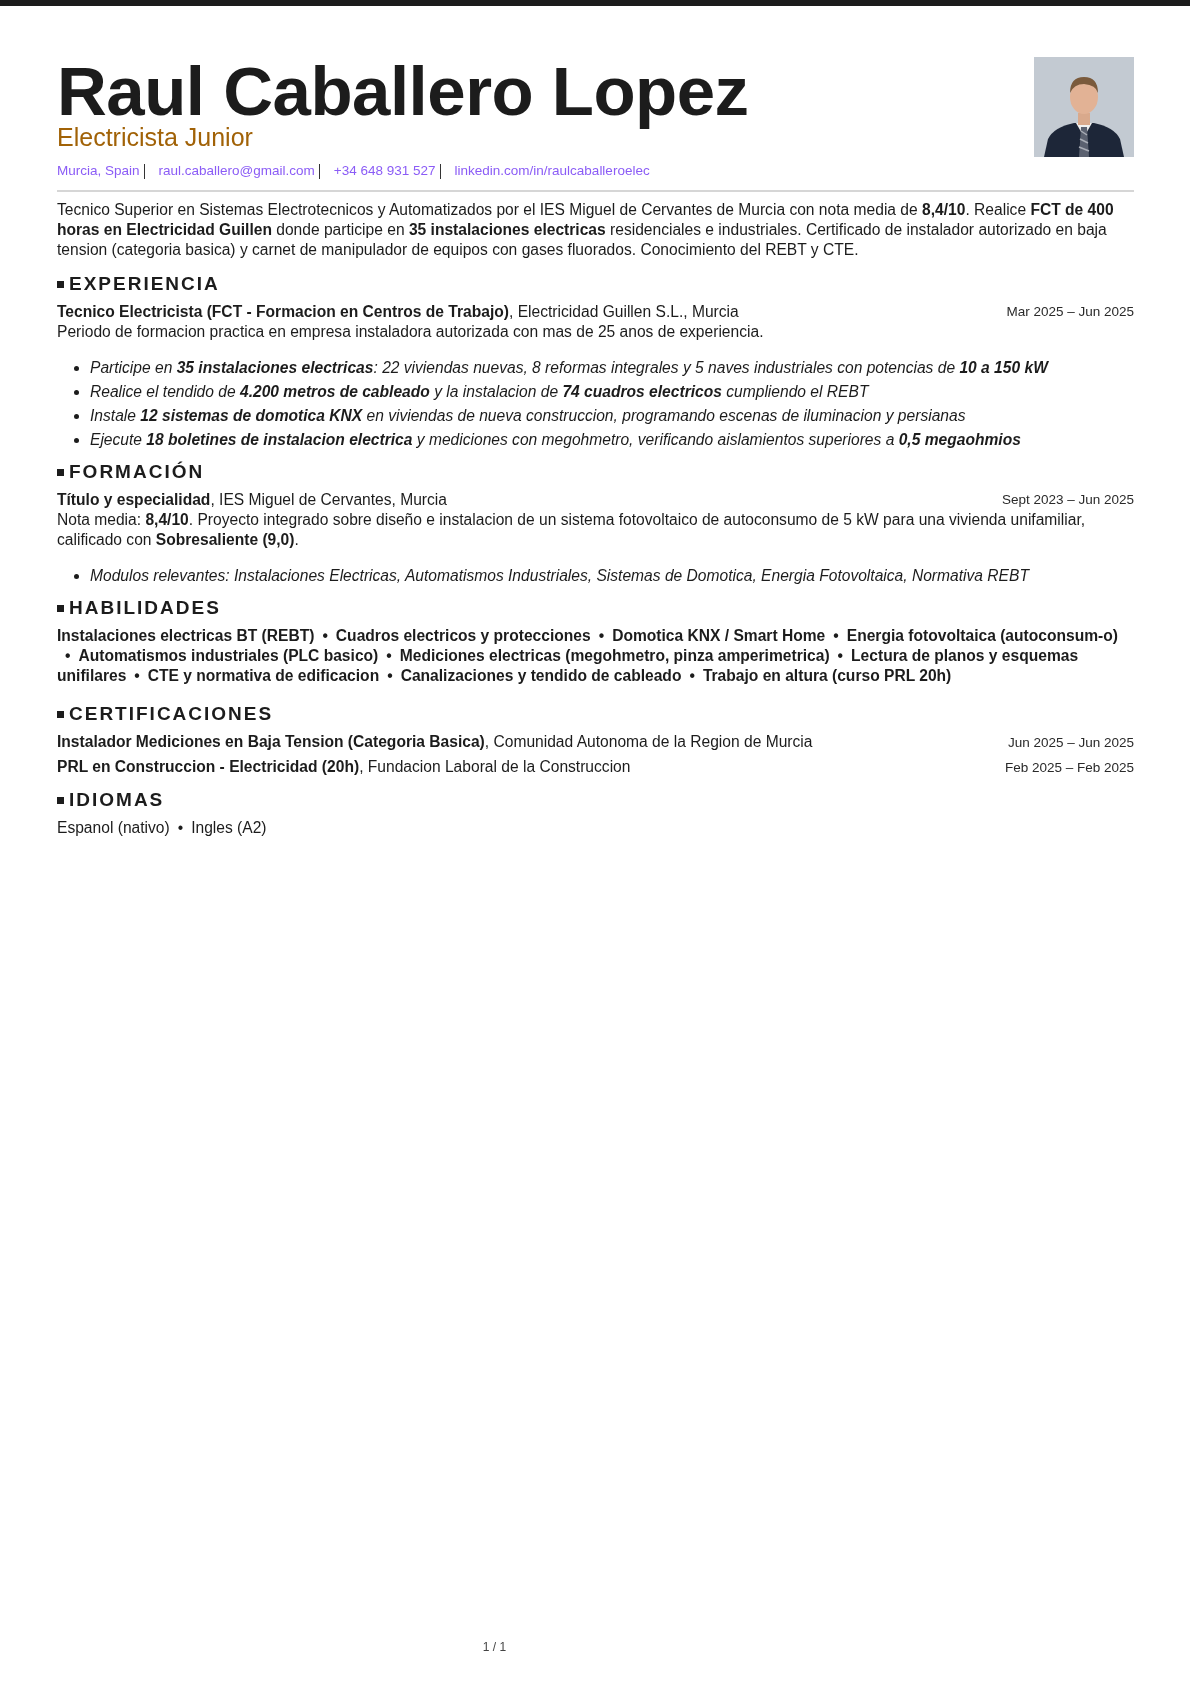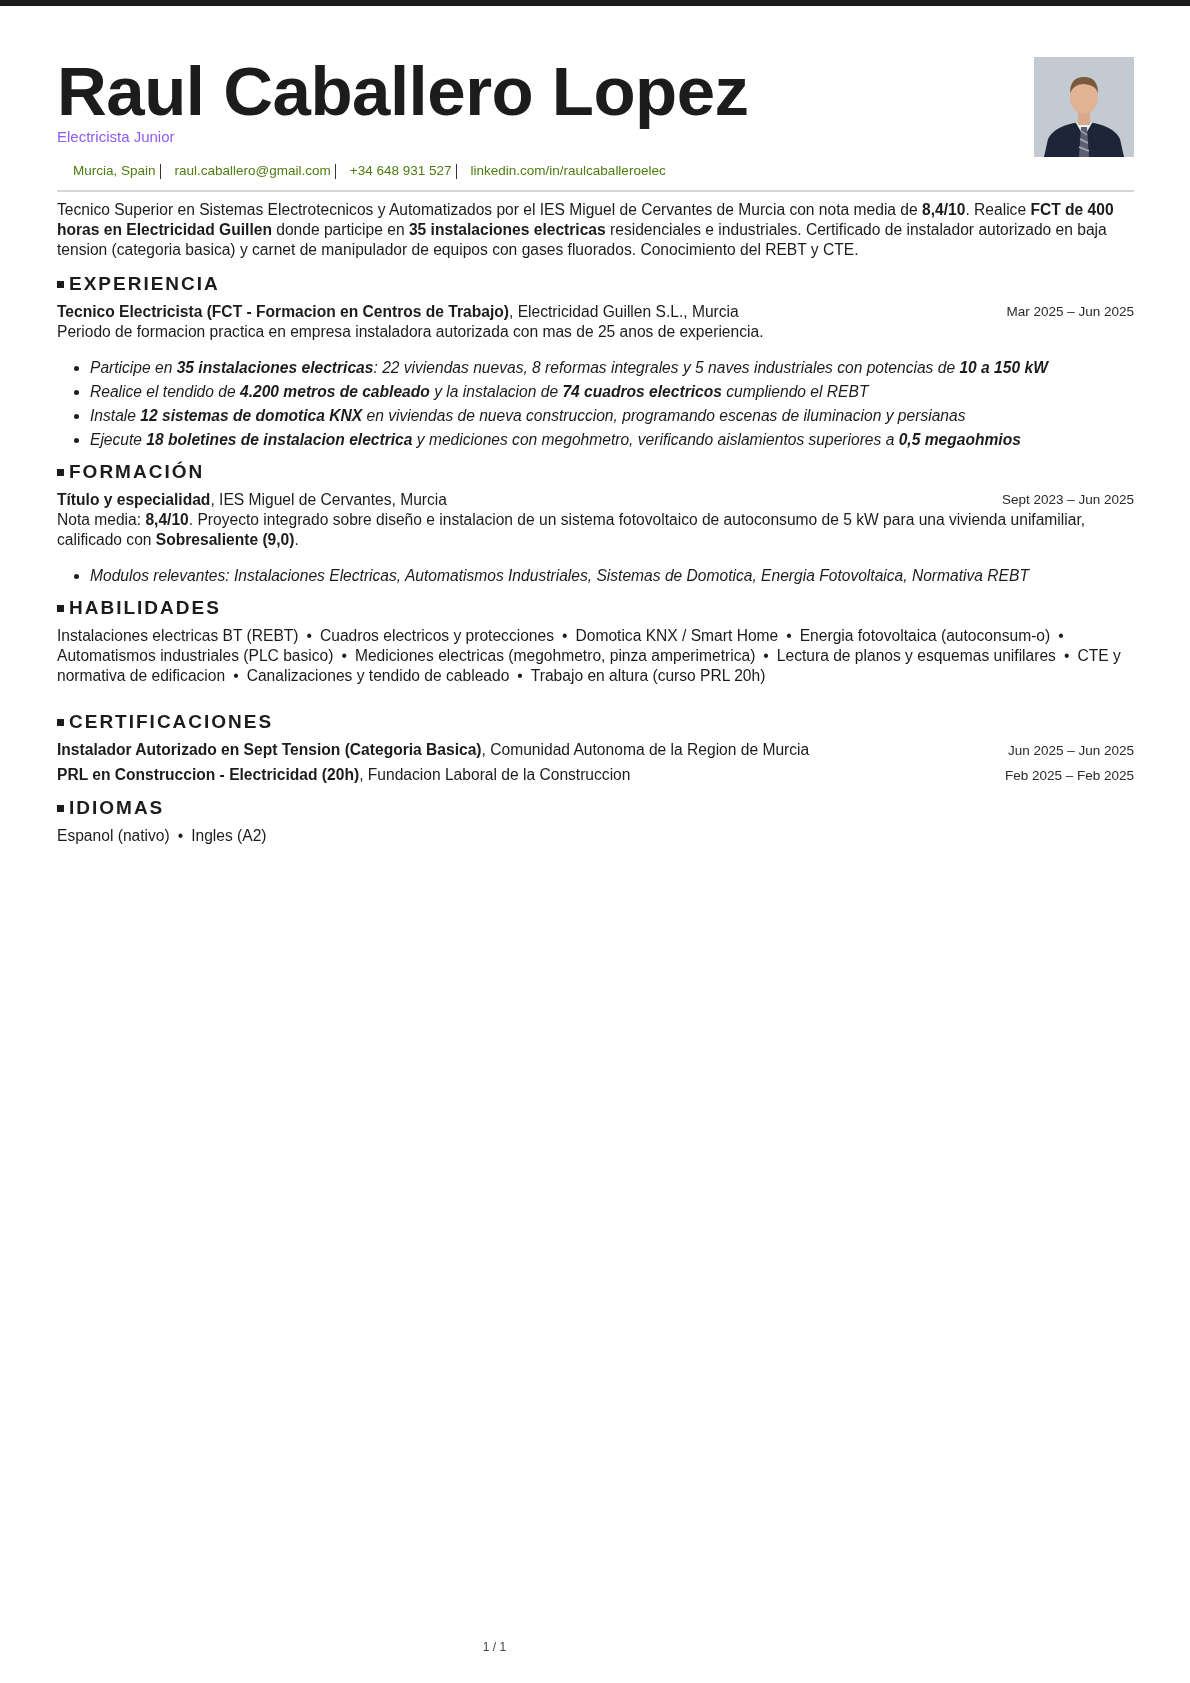--- a/index.html
+++ b/index.html
@@ -19,25 +19,25 @@
   .page {
     position: absolute; left: 57px; top: 0; width: 1077px;
   }
   .name {
     position: absolute; left: 0; top: 58px;
     font-size: 69px; font-weight: 700; letter-spacing: -0.5px;
     line-height: 68px; margin: 0; white-space: nowrap;
   }
   .subtitle {
     position: absolute; left: 0; top: 126px;
-    font-size: 15px; line-height: 22px; color: #8b5cf6;
+    font-size: 25px; line-height: 22px; color: #a16207;
   }
   .contact {
-    position: absolute; left: 16px; top: 163px;
-    font-size: 13.5px; color: #4d7c0f; white-space: nowrap;
+    position: absolute; left: 0; top: 163px;
+    font-size: 13.5px; color: #8b5cf6; white-space: nowrap;
     display: flex; align-items: center;
   }
   .contact .item { display: inline-block; }
   .contact .sep {
     display: inline-block; width: 1px; height: 15px; background: #333;
     margin: 0 14px 0 4px; position: relative; top: 1px;
   }
   .photo {
     position: absolute; left: 977px; top: 57px; width: 100px; height: 100px;
     background: linear-gradient(180deg, #c9cfd6 0%, #b9c1ca 100%);
@@ -62,21 +62,21 @@
     margin-right: 5px;
   }
   .entry-head {
     display: flex; justify-content: space-between; align-items: center;
   }
   .date {
     font-size: 13.5px; color: #2a2a2a; white-space: nowrap;
   }
   ul.bullets { margin: 16px 0 12px 0; padding-left: 33px; font-style: italic; }
   ul.bullets li { margin: 0 0 4px 0; line-height: 20px; }
-  .skills { margin: 0 0 26px 0; }
+  .skills { margin: 0 0 18px 0; font-weight: bold; }
   .dot { display: inline-block; margin: 0 8px; }
   .cert-row { display: flex; justify-content: space-between; align-items: baseline; margin-bottom: 4px; }
   .section { margin-bottom: 12px; }
   .page-num {
     position: absolute; left: 0; width: 989px; top: 1640px;
     text-align: center; font-size: 12px; color: #444;
   }
 </style>
 </head>
 <body>
@@ -157,21 +157,21 @@
         <span>Instalaciones electricas BT (REBT)</span><span class="dot">•</span><span>Cuadros electricos y protecciones</span><span class="dot">•</span><span>Domotica KNX / Smart Home</span><span class="dot">•</span><span>Energia fotovoltaica (autoconsum-o)</span><span class="dot">•</span><span>Automatismos industriales (PLC basico)</span><span class="dot">•</span><span>Mediciones electricas (megohmetro, pinza amperimetrica)</span><span class="dot">•</span><span>Lectura de planos y esquemas unifilares</span><span class="dot">•</span><span>CTE y normativa de edificacion</span><span class="dot">•</span><span>Canalizaciones y tendido de cableado</span><span class="dot">•</span><span>Trabajo en altura (curso PRL 20h)</span>
       </div>
     </div>
 
     <div class="section">
       <div class="section-title">
           <span class="sq"></span>
           <span>CERTIFICACIONES</span>
         </div>
       <div class="cert-row">
-        <span><b>Instalador Autorizado en Sept Tension (Categoria Basica)</b><span>, Comunidad Autonoma de la Region de Murcia</span></span>
+        <span><b>Instalador Mediciones en Baja Tension (Categoria Basica)</b><span>, Comunidad Autonoma de la Region de Murcia</span></span>
         <span class="date">Jun 2025 – Jun 2025</span>
       </div>
       <div class="cert-row">
         <span><b>PRL en Construccion - Electricidad (20h)</b><span>, Fundacion Laboral de la Construccion</span></span>
         <span class="date">Feb 2025 – Feb 2025</span>
       </div>
     </div>
 
     <div class="section">
       <div class="section-title">

